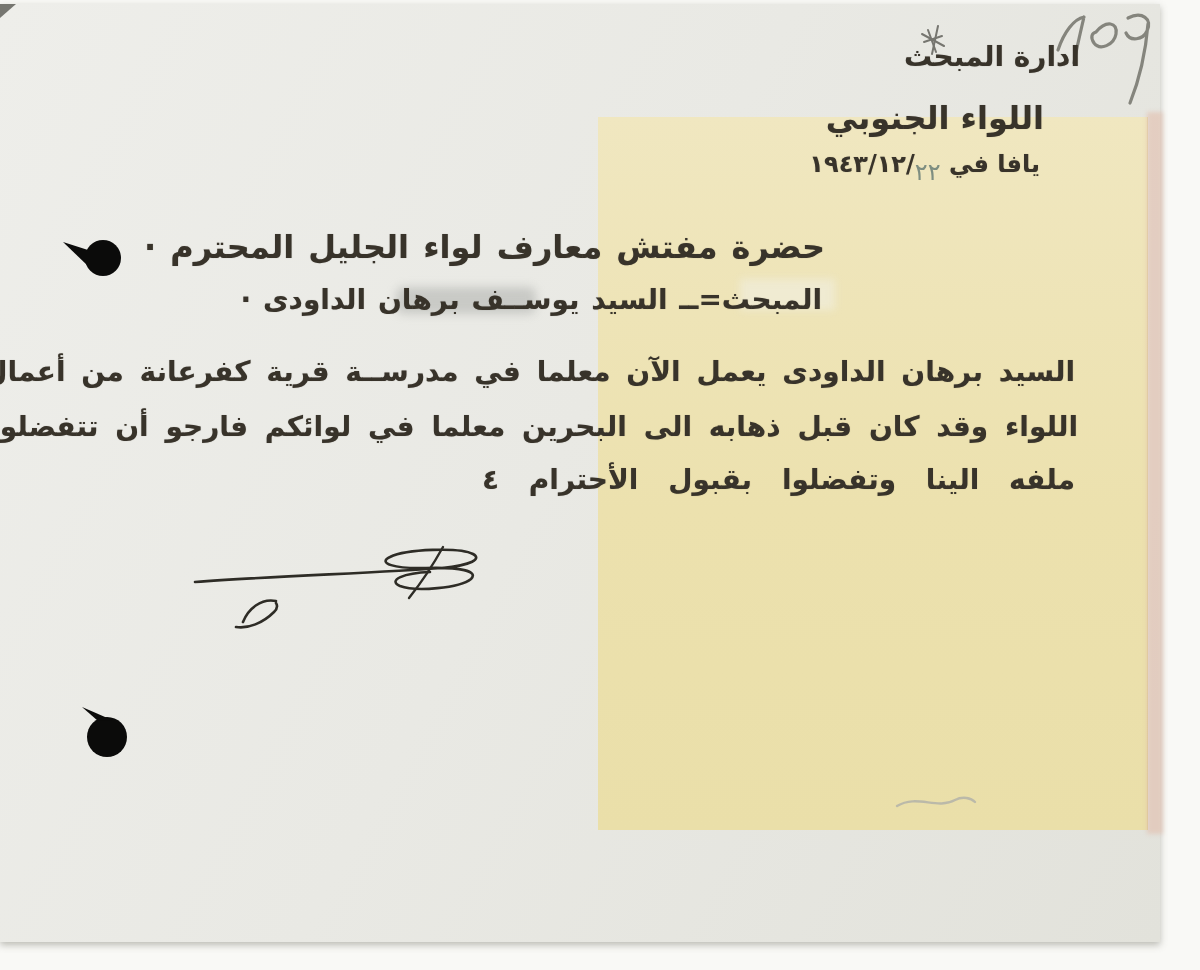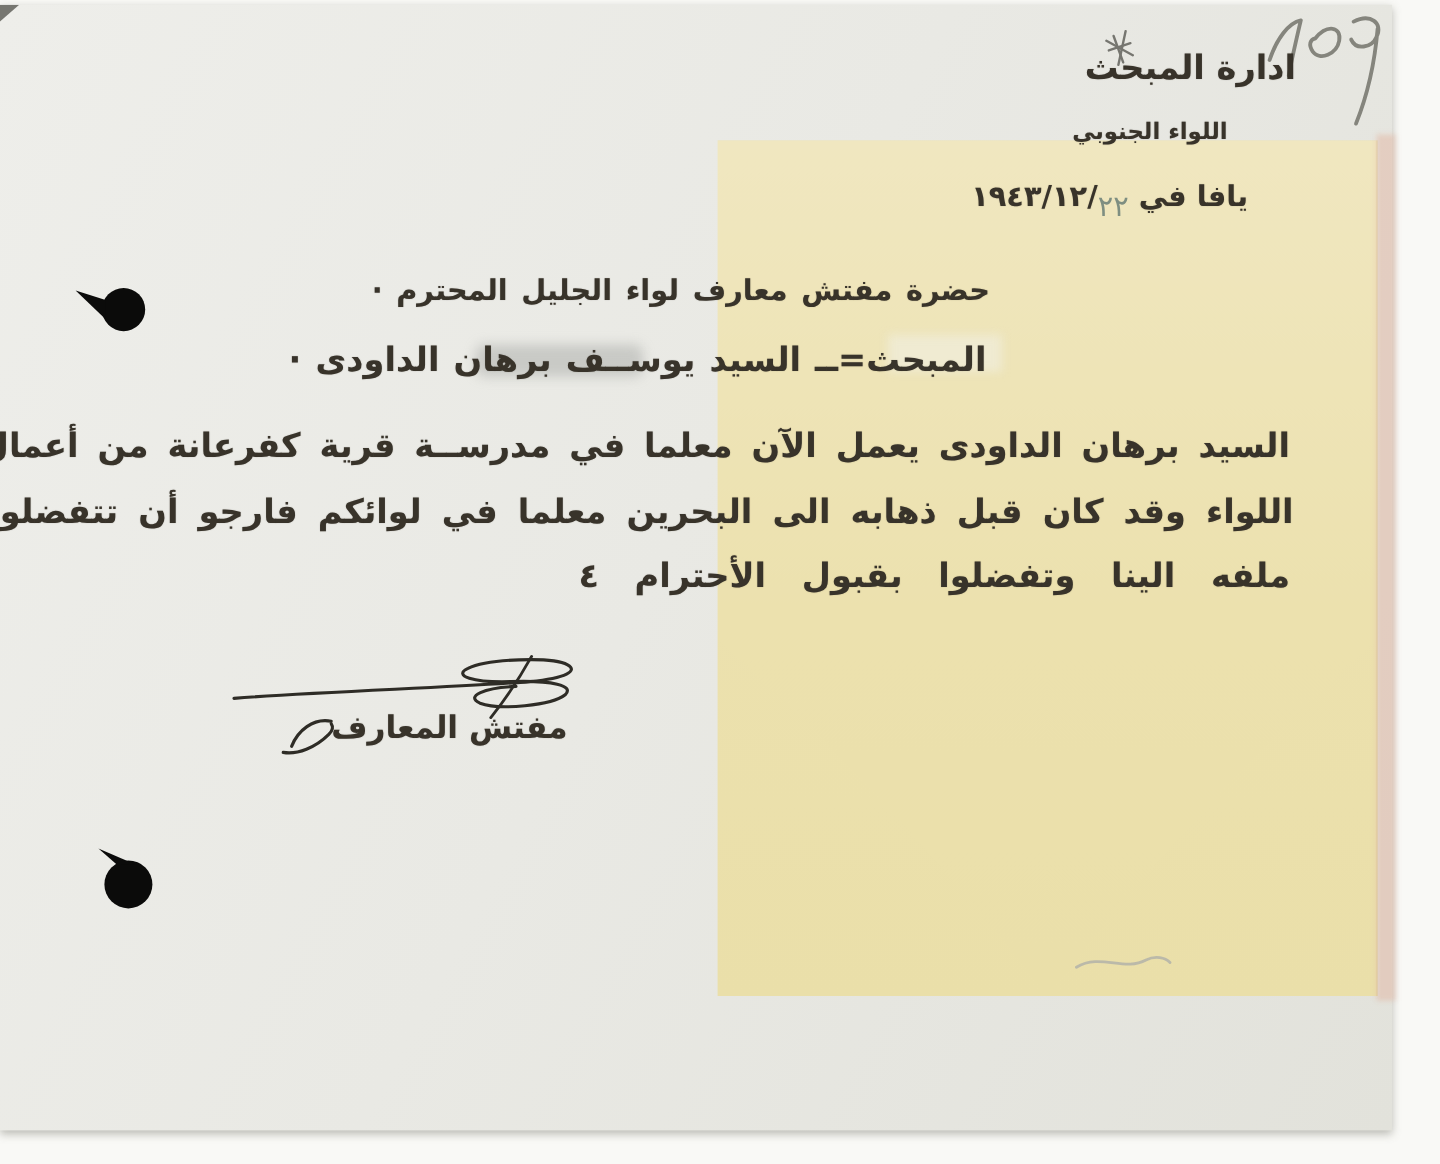--- a/index.html
+++ b/index.html
@@ -30,24 +30,24 @@
   .erasure{
     position:absolute;left:740px;top:279px;width:95px;height:31px;
     background:rgba(242,242,236,.5);filter:blur(4px);z-index:2;
   }
   .line{
     position:absolute;direction:rtl;white-space:nowrap;
     color:#38332a;font-weight:bold;z-index:5;
     text-shadow:0 0 1px rgba(50,45,35,.32);
   }
   .org       {top:40px;  right:120px;font-size:28px;}
-  .district  {top:99px;  right:177px;font-size:19px;}
+  .district  {top:99px;  right:156px;font-size:32px;}
   .dateline  {top:150px; right:160px;font-size:24px;}
   .refline   {top:54px;  left:163px; font-size:28px;}
-  .salutation{top:228px; right:375px;font-size:24px;word-spacing:3px;}
+  .salutation{top:228px; right:375px;font-size:32px;word-spacing:3px;}
   .subject   {top:283px; right:378px;font-size:28px;word-spacing:2px;}
   .body1     {top:355px; right:125px;font-size:28px;word-spacing:6px;}
   .body2     {top:410px; right:122px;font-size:28px;word-spacing:7px;}
   .body3     {top:463px; right:125px;font-size:28px;word-spacing:20px;}
   .sigtitle  {top:592px; left:276px; font-size:26px;}
   .hand{position:relative;top:8px;color:#7e8e81;font-weight:normal;text-shadow:none;}
   .art{position:absolute;z-index:4;}
   .ink{stroke:#2e2c26;fill:none;stroke-linecap:round;stroke-linejoin:round;}
   .pencil{stroke:#73736b;fill:none;stroke-linecap:round;stroke-linejoin:round;opacity:.85;}
 </style>
@@ -70,21 +70,20 @@
   <div class="line dateline"><span>يافا في ١٩٤٣/١٢/</span><span class="hand">٢٢</span></div>
 
 
   <div class="line salutation">حضرة مفتش معارف لواء الجليل المحترم ·</div>
   <div class="line subject">المبحث=ــ السيد يوســف برهان الداودى ·</div>
 
   <div class="line body1">السيد برهان الداودى يعمل الآن معلما في مدرســة قرية كفرعانة من أعمال هذا</div>
   <div class="line body2">اللواء وقد كان قبل ذهابه الى البحرين معلما في لوائكم فارجو أن تتفضلوا بارسال</div>
   <div class="line body3">ملفه الينا وتفضلوا بقبول الأحترام ٤</div>
 
-  <div class="line sigtitle">مفتش المعارف</div>
 
   <svg class="art" style="left:180px;top:535px" width="330" height="75" viewBox="0 0 330 75">
     <path class="ink" stroke-width="2.6" d="M15,47 C90,41 200,38 262,33 C292,30 302,24 293,19 C280,12 226,14 210,22 C197,28 214,34 246,33 C280,32 299,36 291,44 C280,53 236,57 220,51 C207,45 224,38 250,37"></path>
     <path class="ink" stroke-width="2.4" d="M263,12 C253,30 241,48 229,63"></path>
   </svg>
 
   <svg class="art" style="left:231px;top:588px" width="55" height="45" viewBox="0 0 55 45">
     <path class="ink" stroke-width="2.6" d="M12,34 C17,21 30,10 45,13"></path>
     <path class="ink" stroke-width="2.6" d="M5,39 C17,41 32,35 43,24 C46,21 47,18 45,15"></path>
   </svg>

